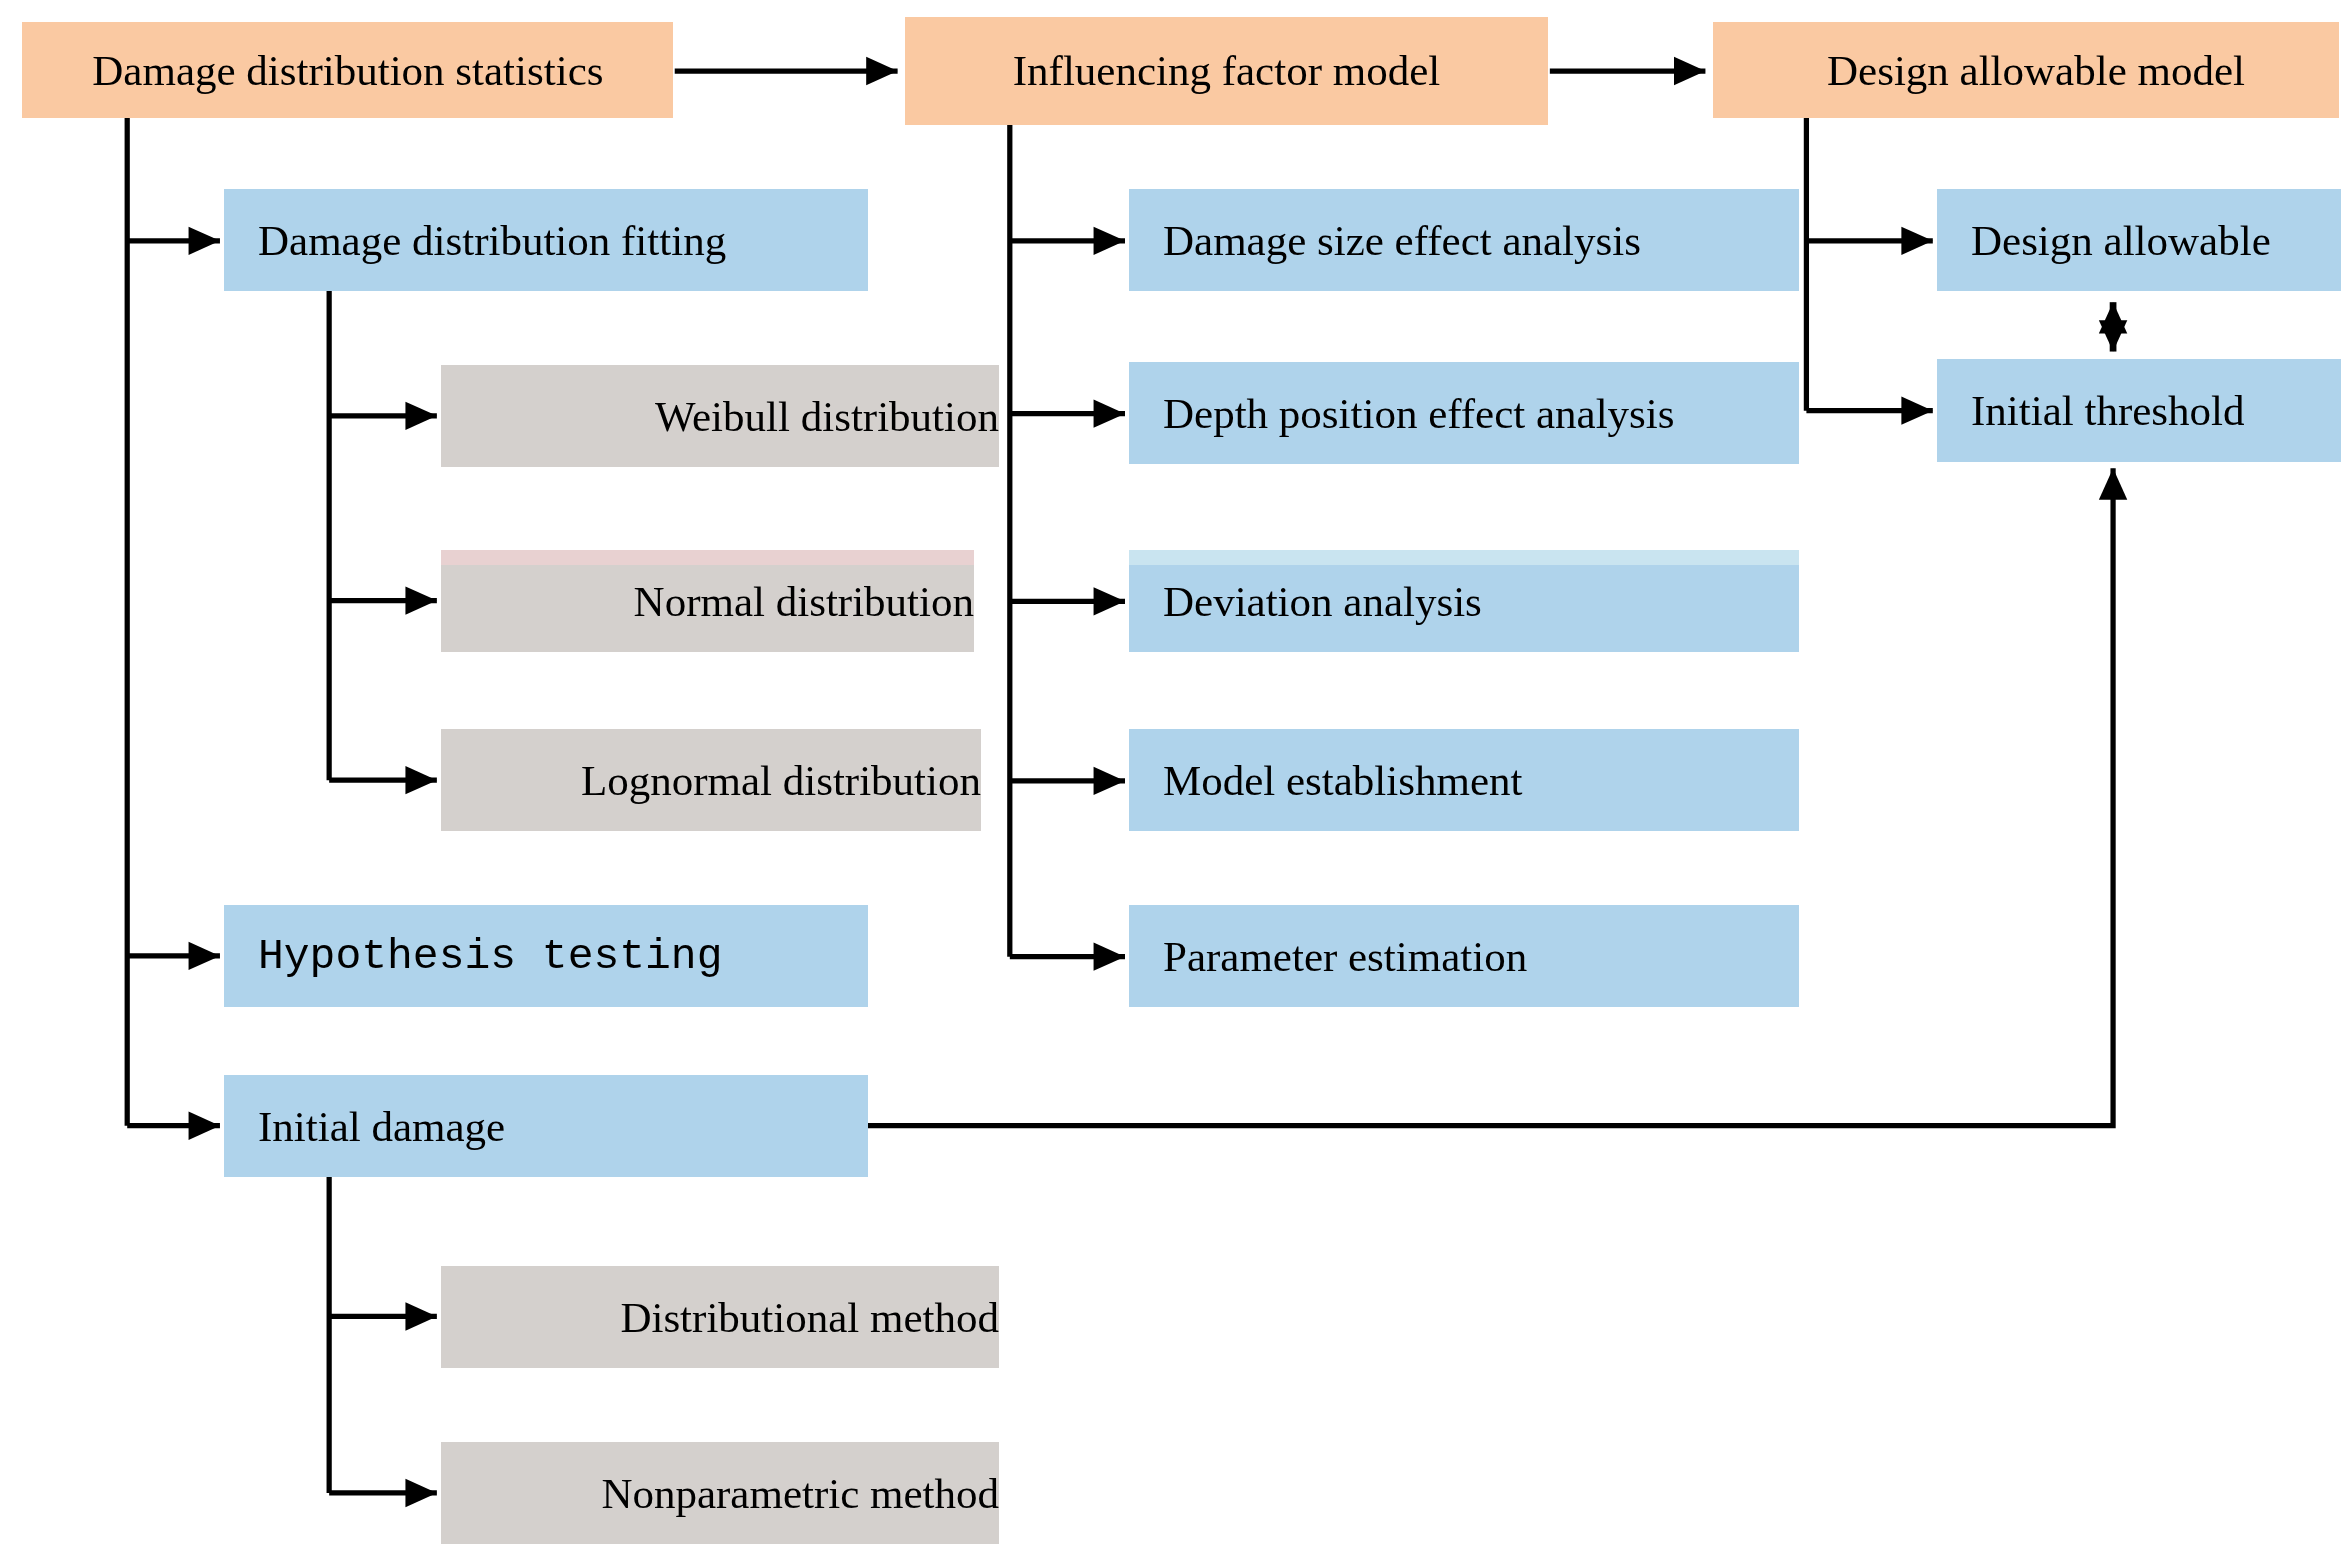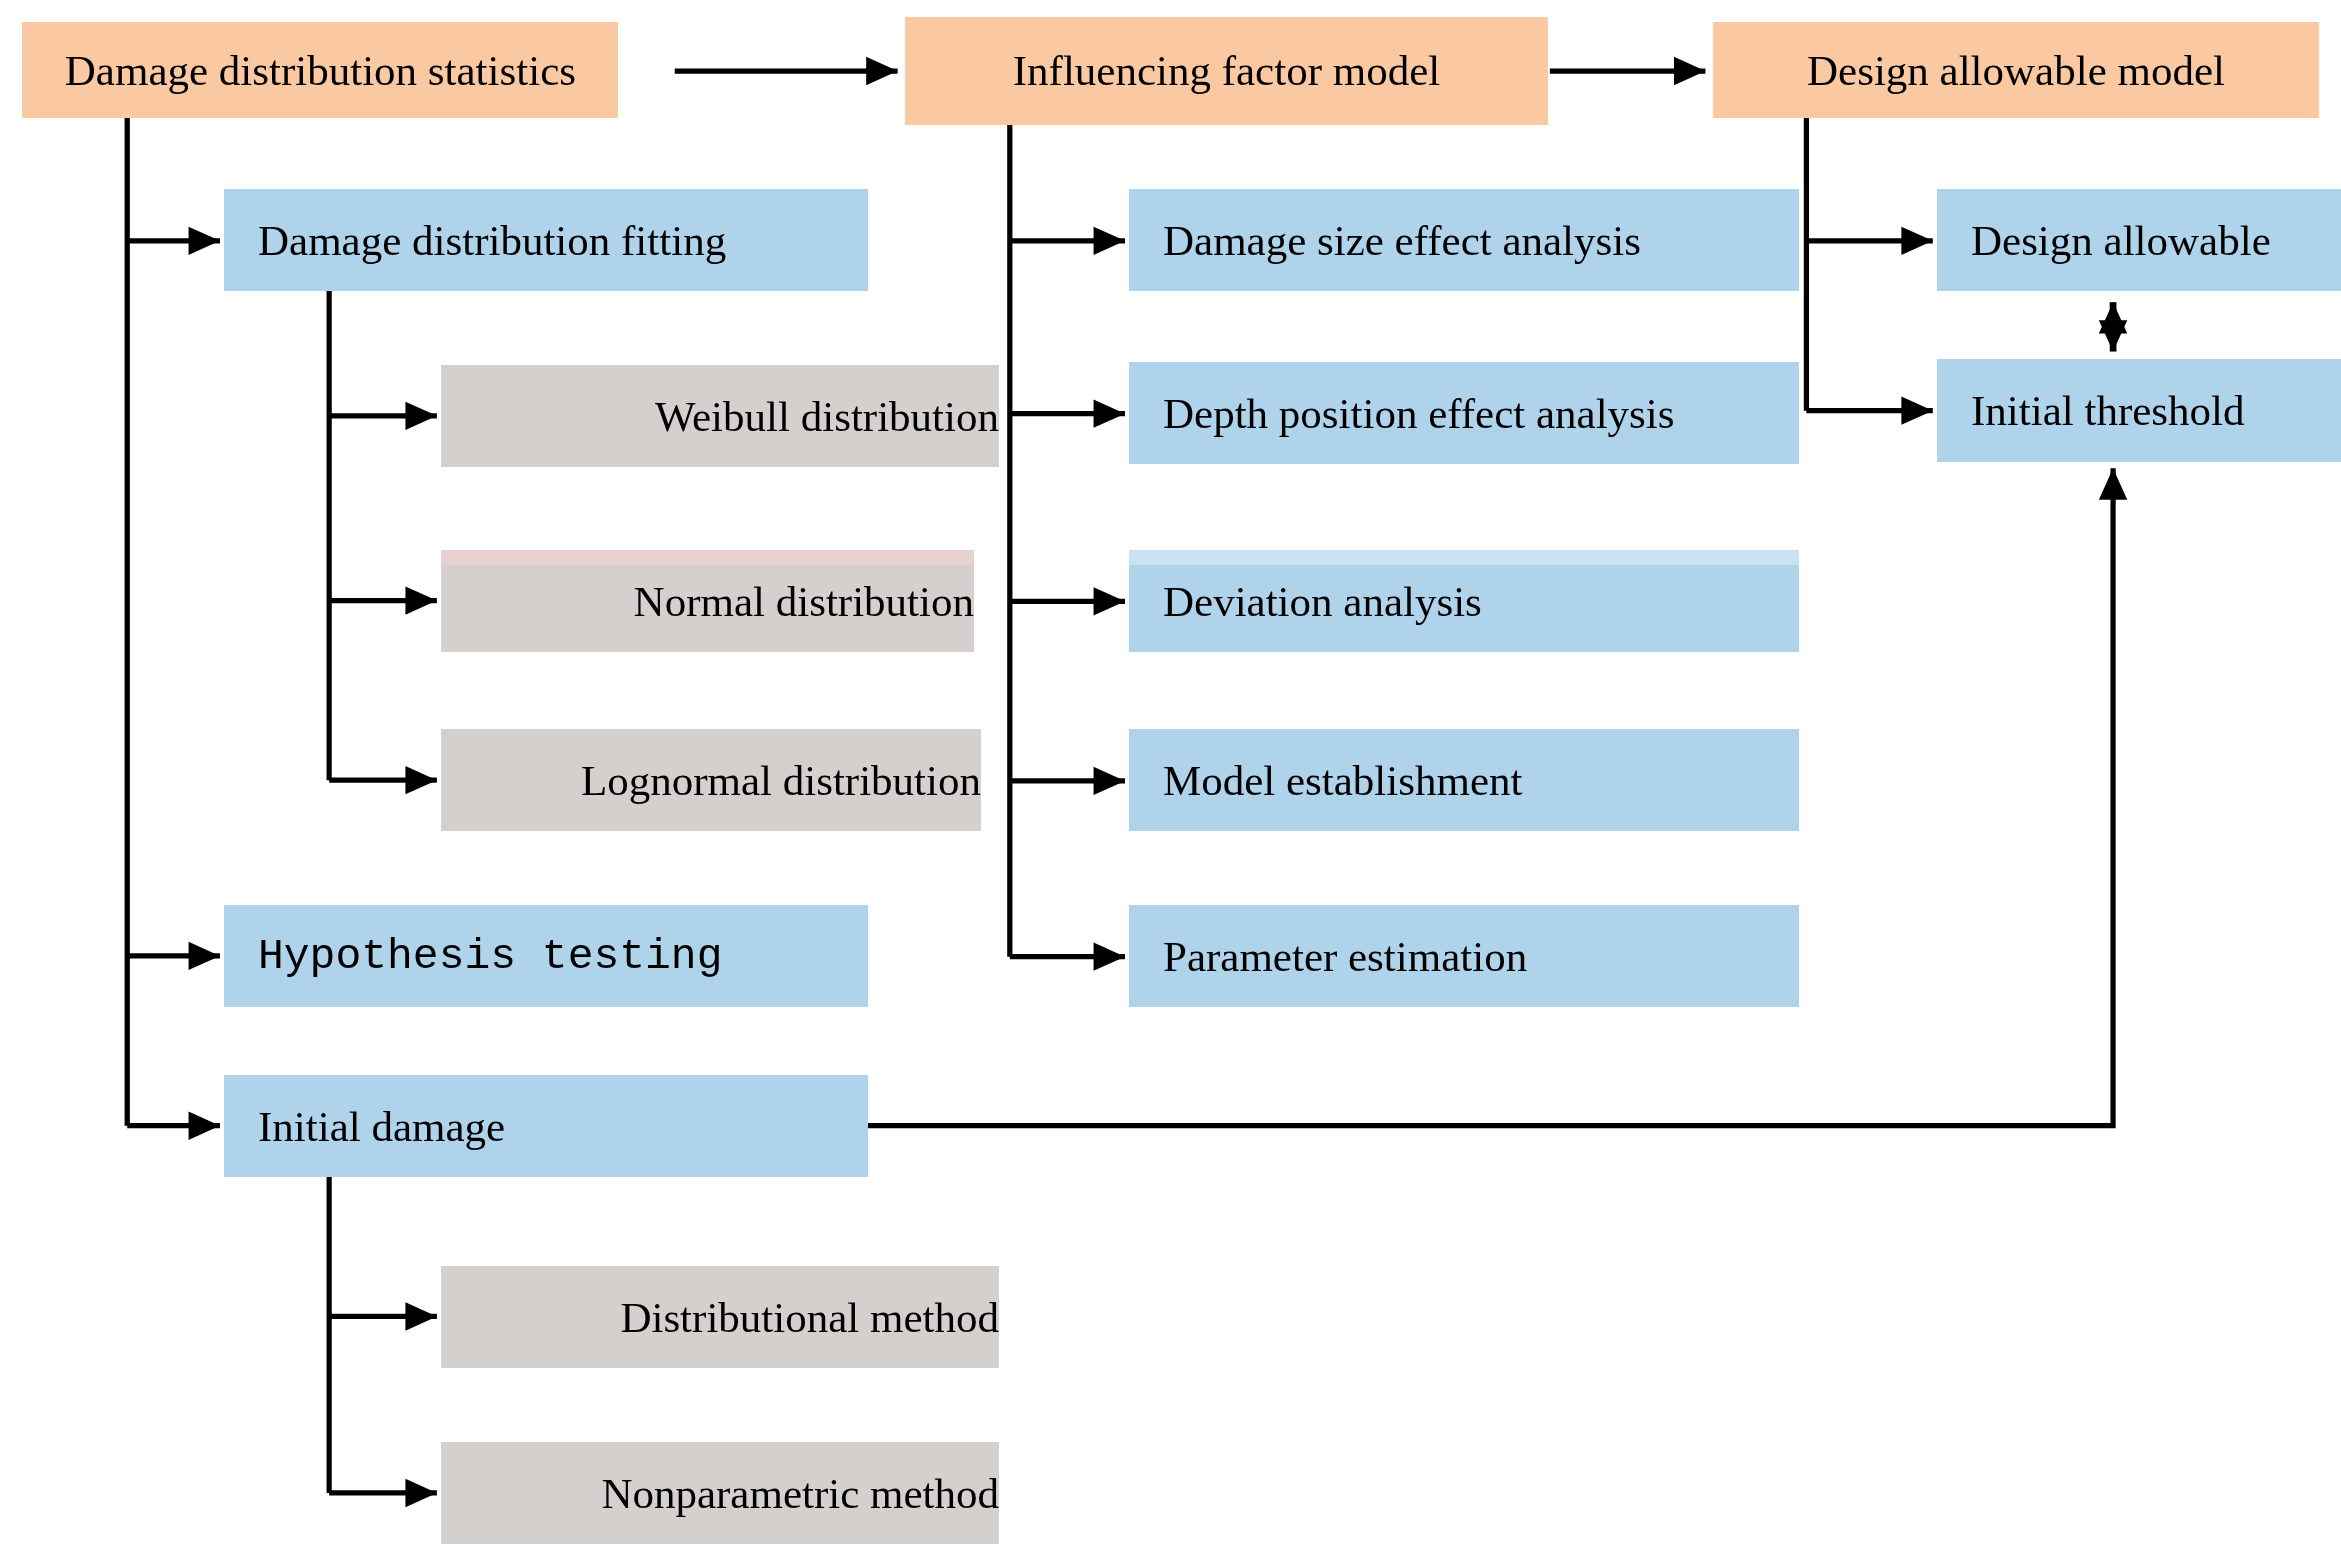--- a/index.html
+++ b/index.html
@@ -103,27 +103,27 @@
 
     <line x1="2415" y1="156" x2="2415" y2="549"></line>
     <line x1="2415" y1="322" x2="2584" y2="322" marker-end="url(#arrow)"></line>
     <line x1="2415" y1="549" x2="2584" y2="549" marker-end="url(#arrow)"></line>
 
     <line class="thick" x1="2825" y1="404" x2="2825" y2="470" marker-start="url(#arrow)" marker-end="url(#arrow)"></line>
 
     <polyline points="1115,1505 2825,1505 2825,626" marker-end="url(#arrow)"></polyline>
   </svg>
 
-  <div class="box header" style="left:22.4px;top:22.4px;width:596px;height:96px;">
+  <div class="box header" style="left:22.4px;top:22.4px;width:651px;height:96px;">
     <span>Damage distribution statistics</span>
   </div>
   <div class="box header" style="left:905px;top:16.5px;width:643px;height:108px;">
     <span>Influencing factor model</span>
   </div>
-  <div class="box header" style="left:1713px;top:22.4px;width:606px;height:96px;">
+  <div class="box header" style="left:1713px;top:22.4px;width:606px;height:96px;padding-left:20px;">
     <span>Design allowable model</span>
   </div>
 
   <div class="box child" style="left:224px;top:189px;width:610px;height:102px;">
     <span>Damage distribution fitting</span>
   </div>
   <div class="box leaf" style="left:441px;top:365px;width:524px;height:102px;">
     <span>Weibull distribution</span>
   </div>
   <div class="box leaf strip-pink" style="left:441px;top:550px;width:524px;height:102px;">

